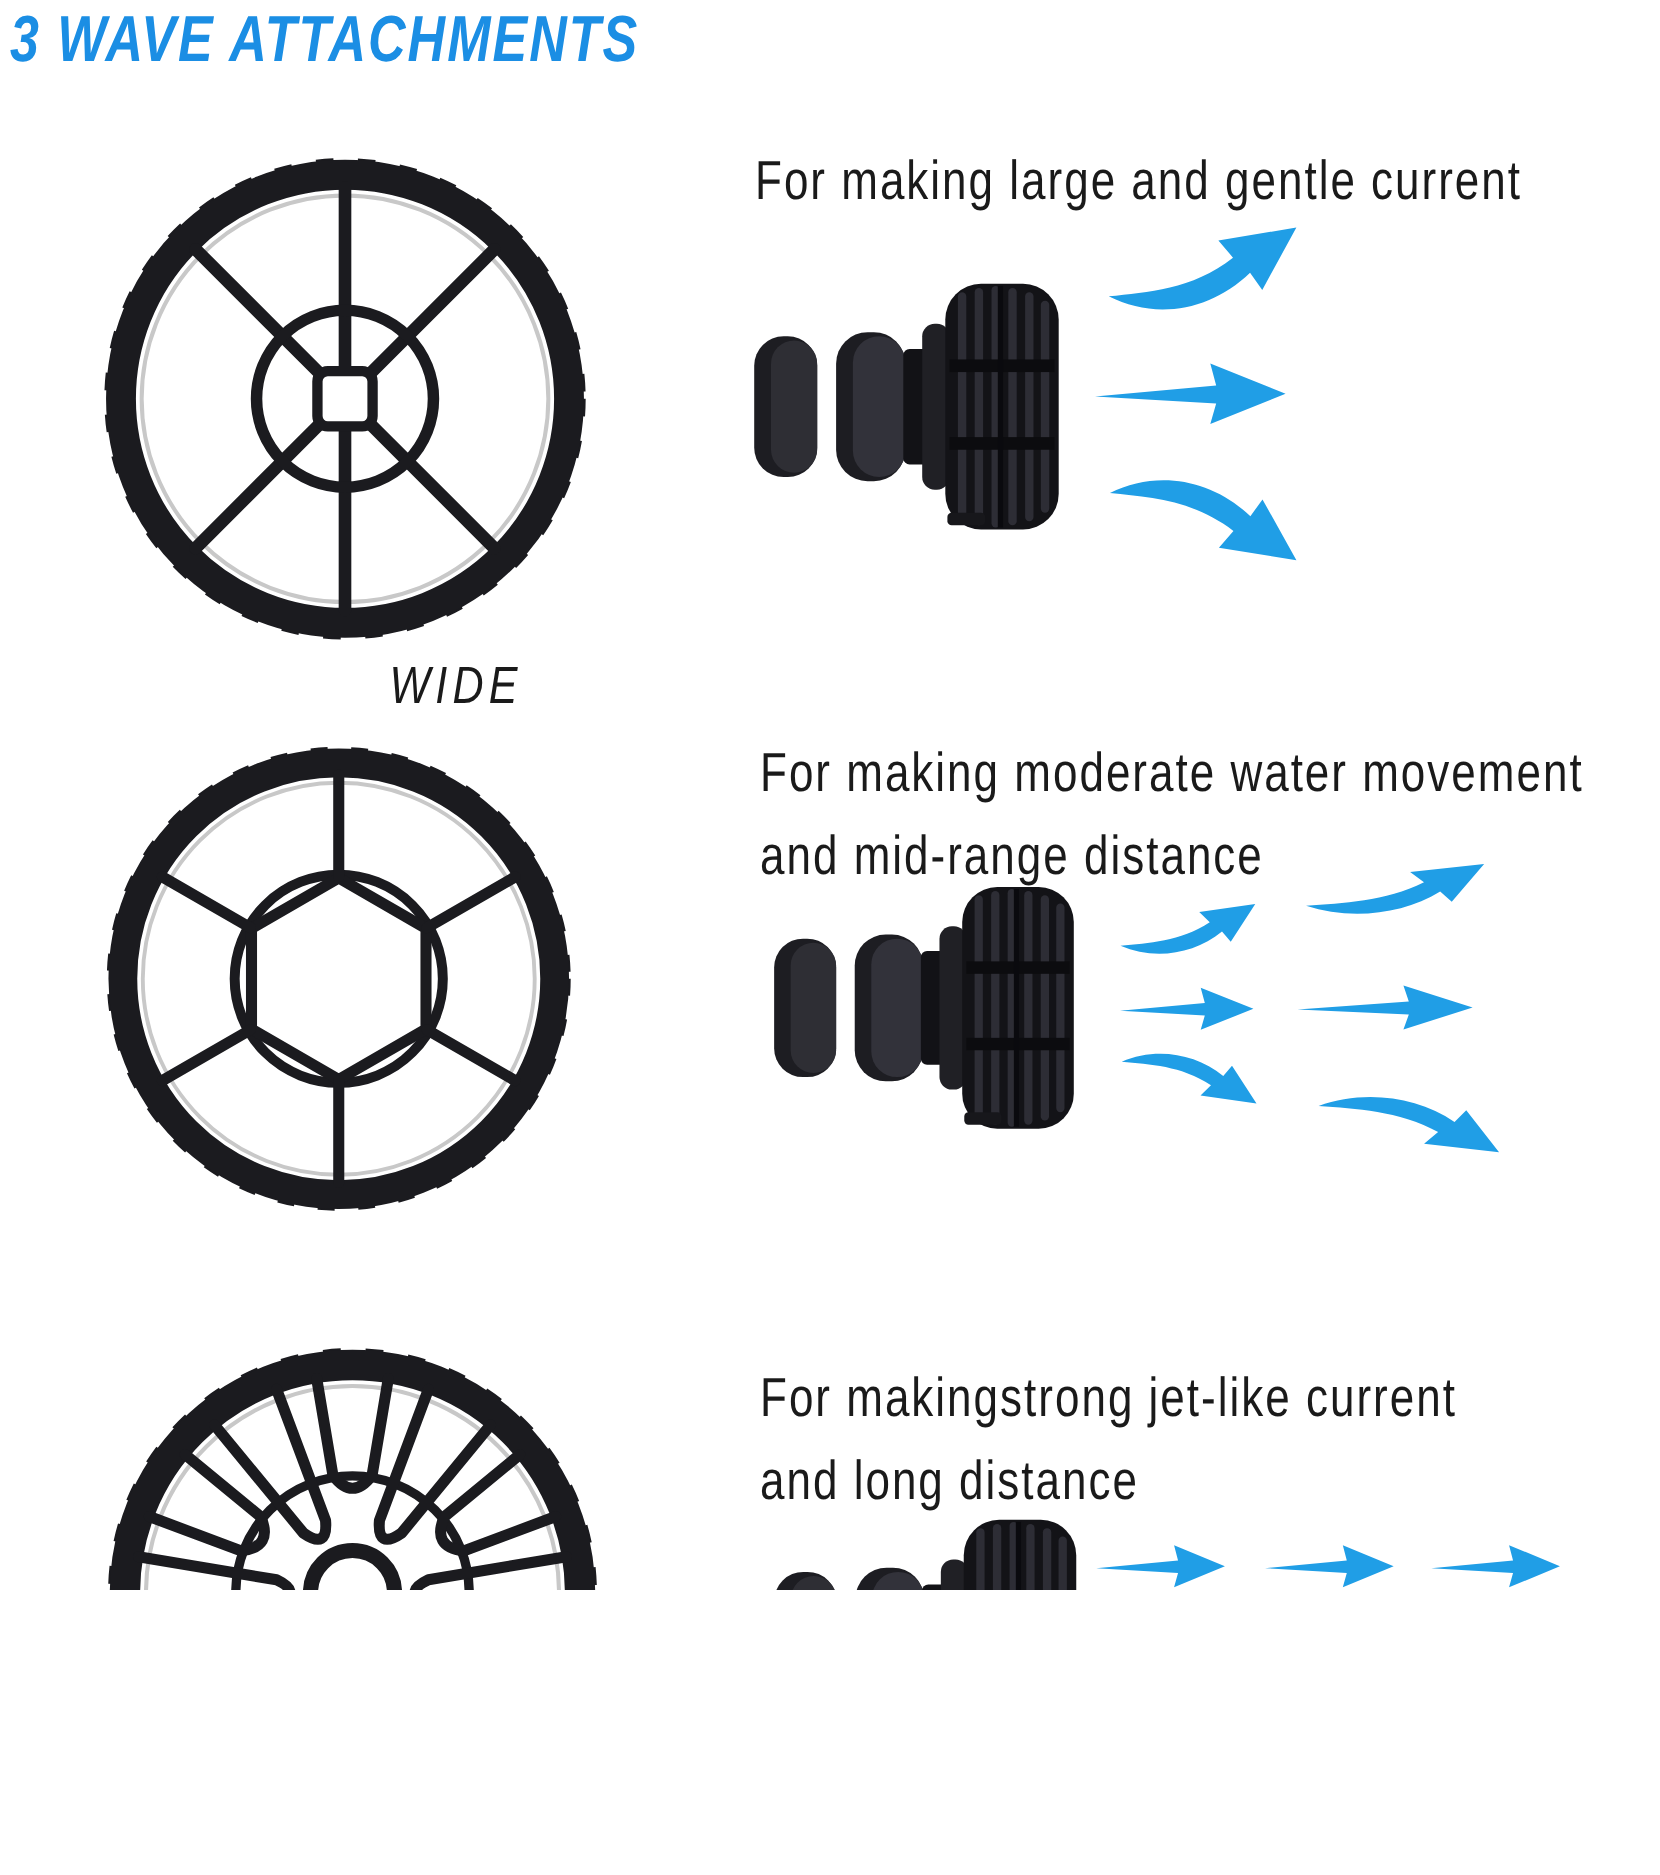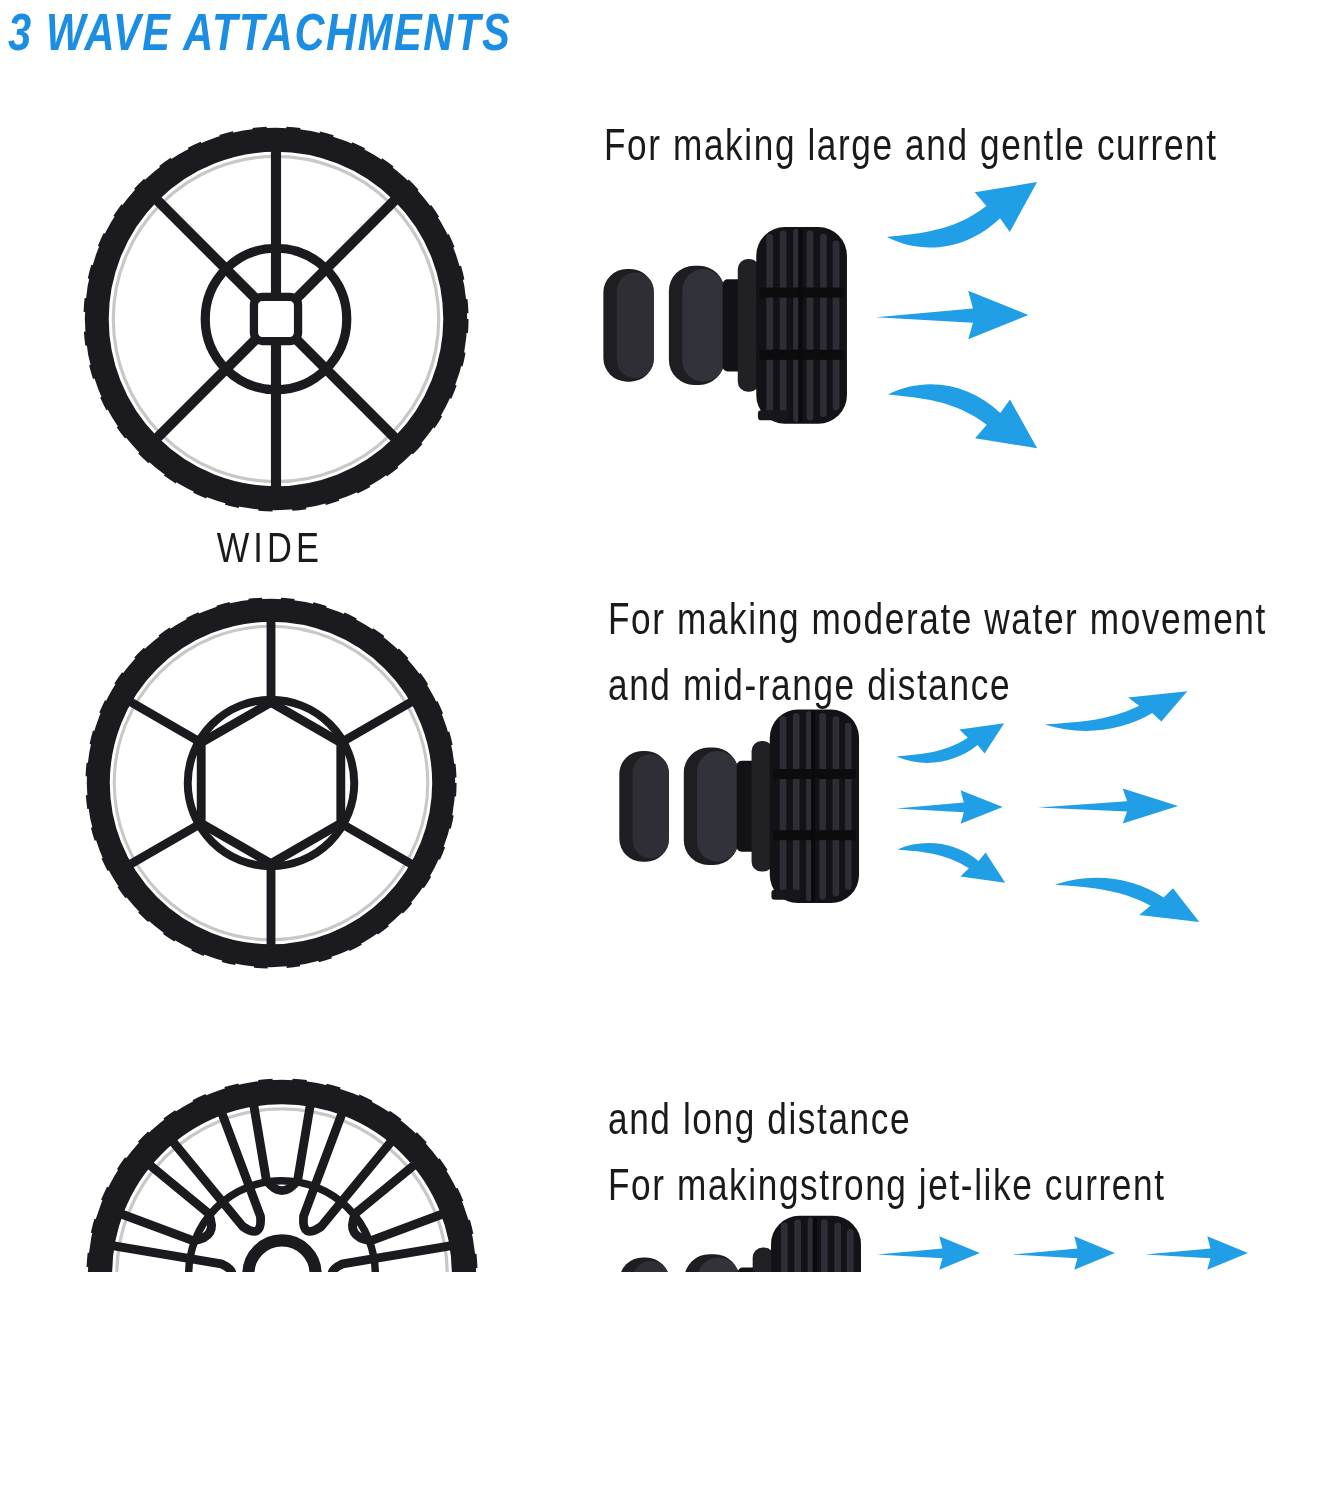--- a/index.html
+++ b/index.html
@@ -15,22 +15,22 @@
     overflow:hidden;font-family:"Liberation Sans", sans-serif;
   }
   h1.title{
     position:absolute;left:8px;top:2px;margin:0;
     font-style:italic;font-weight:900;font-size:52px;letter-spacing:2px;
     color:var(--title-blue);white-space:nowrap;
   }
   .cond{display:inline-block;transform:scaleX(.8);transform-origin:0 50%;white-space:nowrap;}
   .condc{display:inline-block;transform:scaleX(.82);transform-origin:50% 50%;white-space:nowrap;}
   .wlabel{
-    position:absolute;width:320px;text-align:center;
-    font-size:42px;letter-spacing:5px;color:var(--text-black);
+    position:absolute;width:320px;text-align:right;
+    font-size:42px;letter-spacing:5px;color:var(--text-black);font-style:italic;
   }
   .desc{
     position:absolute;font-size:44px;letter-spacing:2px;
     line-height:66px;color:var(--text-black);white-space:nowrap;
   }
   svg{position:absolute;overflow:visible;}
   svg.defsonly{position:absolute;width:0;height:0;}
   .wheel .wk, path.wk, circle.wk{fill:none;stroke:var(--wheel-black);}
   .wkf{stroke:var(--wheel-black);fill:#ffffff;}
   .gr{fill:none;stroke:#c8c8c8;stroke-width:3.5px;}
@@ -163,22 +163,22 @@
       <path d="M179.3 393.4 L193.2 310.6 Q210.0 288.0 226.8 310.6 L240.7 393.4" class="wk" stroke-width="9.5" stroke-linecap="round" stroke-linejoin="round"></path>
       <path d="M275.1 384.2 L233.1 271.8 Q231.0 246.4 252.0 260.9 L328.3 353.5" class="wk" stroke-width="9.5" stroke-linecap="round" stroke-linejoin="round"></path>
       <path d="M353.5 328.3 L288.7 274.9 Q277.5 249.0 305.5 245.7 L384.2 275.1" class="wk" stroke-width="9.5" stroke-linecap="round" stroke-linejoin="round"></path>
       <path d="M393.4 240.7 L275.1 220.9 Q252.0 210.0 275.1 199.1 L393.4 179.3" class="wk" stroke-width="9.5" stroke-linecap="round" stroke-linejoin="round"></path>
       <path d="M384.2 144.9 L305.5 174.3 Q277.5 171.0 288.7 145.1 L353.5 91.7" class="wk" stroke-width="9.5" stroke-linecap="round" stroke-linejoin="round"></path>
       <path d="M328.3 66.5 L252.0 159.1 Q231.0 173.6 233.1 148.2 L275.1 35.8" class="wk" stroke-width="9.5" stroke-linecap="round" stroke-linejoin="round"></path>
     </svg>
   <div class="wlabel" style="left:108px;top:1462px"><span class="condc">NARROW</span></div>
 
   <div class="desc" style="left:608px;top:1086px">
+    <div><span class="cond">For makingstrong jet-like current</span></div>
     <div><span class="cond">and long distance</span></div>
-    <div><span class="cond">For makingstrong jet-like current</span></div>
   </div>
 
   <svg viewBox="0 0 300 250" style="left:616px;top:1204px;width:250px;height:212px">
       <use href="#pump" xlink:href="#pump"></use>
     </svg>
 
   <svg class="arrow" viewBox="0 0 170 60" preserveAspectRatio="none" style="left:877px;top:1230px;width:108px;height:46px">
       <use href="#a-straight" xlink:href="#a-straight"></use>
     </svg>
   <svg class="arrow" viewBox="0 0 170 60" preserveAspectRatio="none" style="left:1012px;top:1230px;width:108px;height:46px">

